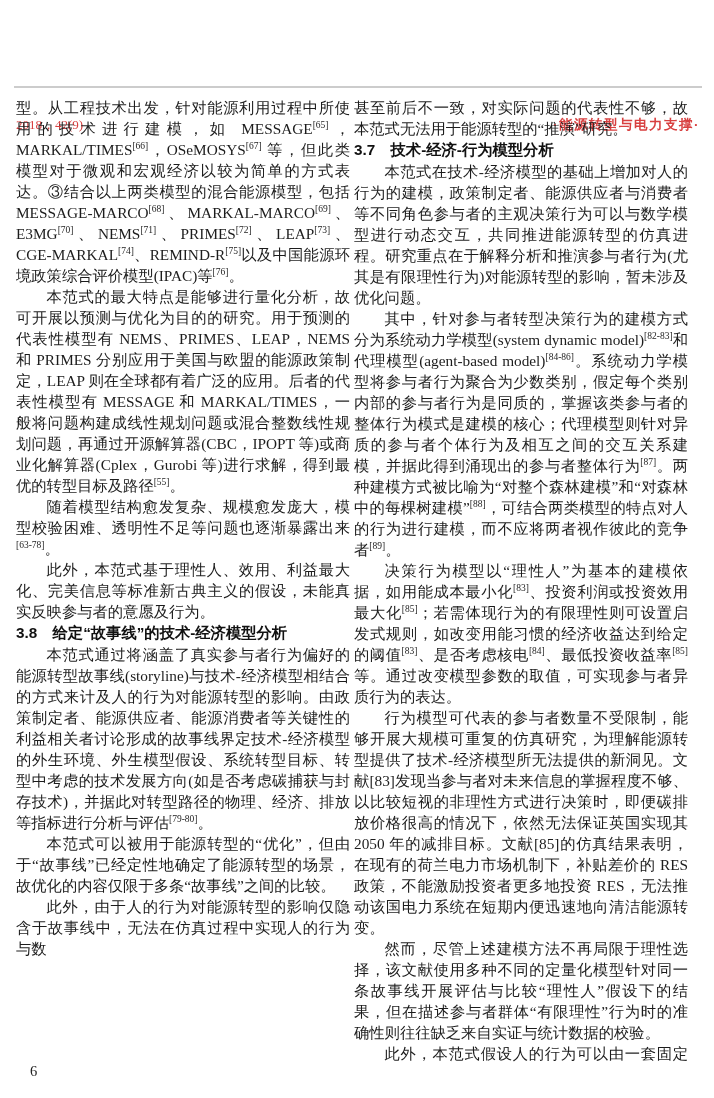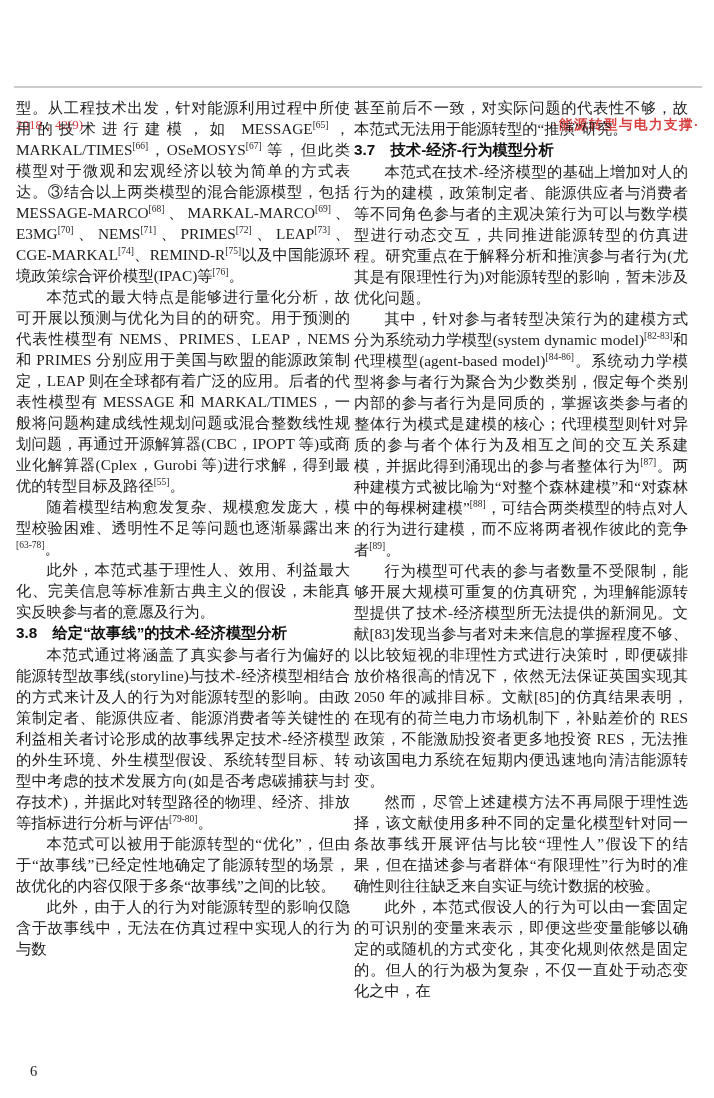--- a/index.html
+++ b/index.html
@@ -93,19 +93,20 @@
       <h3 class="section-heading">3.8　给定“故事线”的技术-经济模型分析</h3>
       <p class="para">本范式通过将涵盖了真实参与者行为偏好的能源转型故事线(storyline)与技术-经济模型相结合的方式来计及人的行为对能源转型的影响。由政策制定者、能源供应者、能源消费者等关键性的利益相关者讨论形成的故事线界定技术-经济模型的外生环境、外生模型假设、系统转型目标、转型中考虑的技术发展方向(如是否考虑碳捕获与封存技术)，并据此对转型路径的物理、经济、排放等指标进行分析与评估<sup>[79-80]</sup>。</p>
       <p class="para">本范式可以被用于能源转型的“优化”，但由于“故事线”已经定性地确定了能源转型的场景，故优化的内容仅限于多条“故事线”之间的比较。</p>
       <p class="para">此外，由于人的行为对能源转型的影响仅隐含于故事线中，无法在仿真过程中实现人的行为与数</p>
     </div>
   <div class="column" id="right-column">
       <p class="para no-indent">甚至前后不一致，对实际问题的代表性不够，故本范式无法用于能源转型的“推演”研究。</p>
       <h3 class="section-heading">3.7　技术-经济-行为模型分析</h3>
       <p class="para">本范式在技术-经济模型的基础上增加对人的行为的建模，政策制定者、能源供应者与消费者等不同角色参与者的主观决策行为可以与数学模型进行动态交互，共同推进能源转型的仿真进程。研究重点在于解释分析和推演参与者行为(尤其是有限理性行为)对能源转型的影响，暂未涉及优化问题。</p>
       <p class="para">其中，针对参与者转型决策行为的建模方式分为系统动力学模型(system dynamic model)<sup>[82-83]</sup>和代理模型(agent-based model)<sup>[84-86]</sup>。系统动力学模型将参与者行为聚合为少数类别，假定每个类别内部的参与者行为是同质的，掌握该类参与者的整体行为模式是建模的核心；代理模型则针对异质的参与者个体行为及相互之间的交互关系建模，并据此得到涌现出的参与者整体行为<sup>[87]</sup>。两种建模方式被比喻为“对整个森林建模”和“对森林中的每棵树建模”<sup>[88]</sup>，可结合两类模型的特点对人的行为进行建模，而不应将两者视作彼此的竞争者<sup>[89]</sup>。</p>
+      <p class="para">决策行为模型以“理性人”为基本的建模依据，如用能成本最小化<sup>[83]</sup>、投资利润或投资效用最大化<sup>[85]</sup>；若需体现行为的有限理性则可设置启发式规则，如改变用能习惯的经济收益达到给定的阈值<sup>[83]</sup>、是否考虑核电<sup>[84]</sup>、最低投资收益率<sup>[85]</sup>等。通过改变模型参数的取值，可实现参与者异质行为的表达。</p>
       <p class="para">行为模型可代表的参与者数量不受限制，能够开展大规模可重复的仿真研究，为理解能源转型提供了技术-经济模型所无法提供的新洞见。文献[83]发现当参与者对未来信息的掌握程度不够、以比较短视的非理性方式进行决策时，即便碳排放价格很高的情况下，依然无法保证英国实现其 2050 年的减排目标。文献[85]的仿真结果表明，在现有的荷兰电力市场机制下，补贴差价的 RES 政策，不能激励投资者更多地投资 RES，无法推动该国电力系统在短期内便迅速地向清洁能源转变。</p>
       <p class="para">然而，尽管上述建模方法不再局限于理性选择，该文献使用多种不同的定量化模型针对同一条故事线开展评估与比较“理性人”假设下的结果，但在描述参与者群体“有限理性”行为时的准确性则往往缺乏来自实证与统计数据的校验。</p>
       <p class="para">此外，本范式假设人的行为可以由一套固定的可识别的变量来表示，即便这些变量能够以确定的或随机的方式变化，其变化规则依然是固定的。但人的行为极为复杂，不仅一直处于动态变化之中，在</p>
     </div>
 </div>
 
 <div class="page-number">6</div>
 
 </body></html>

